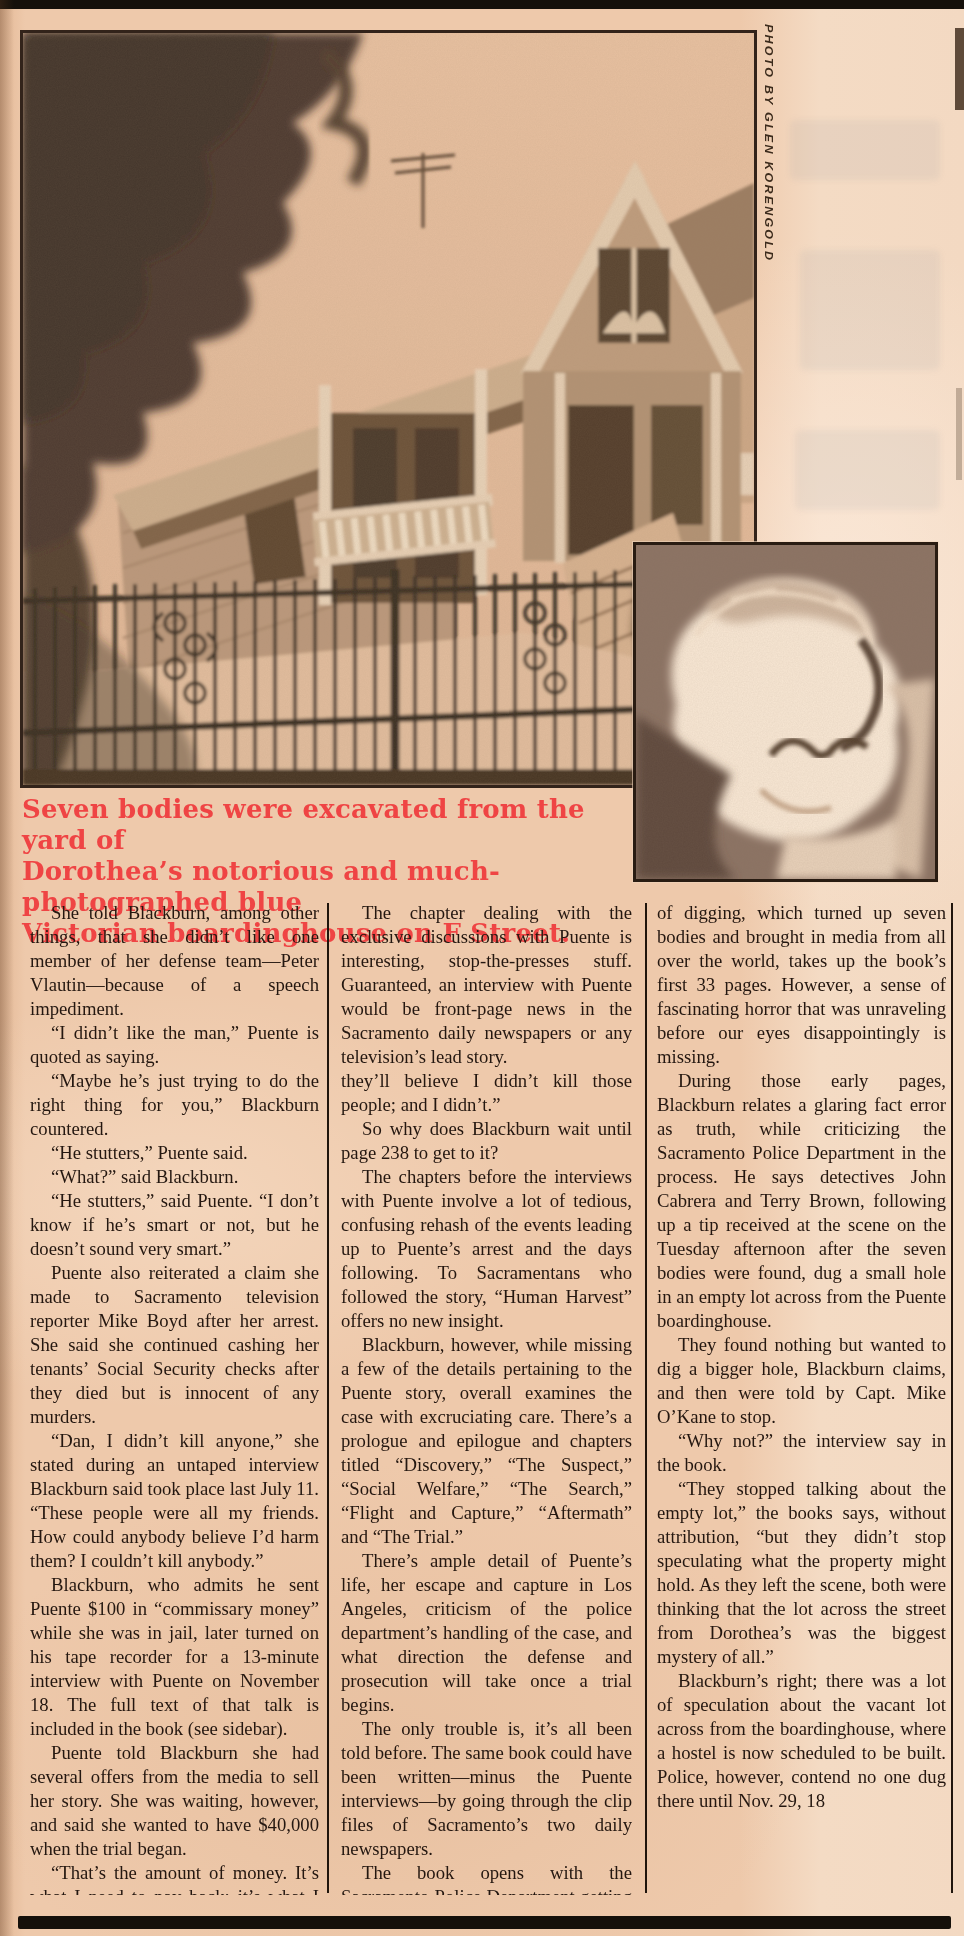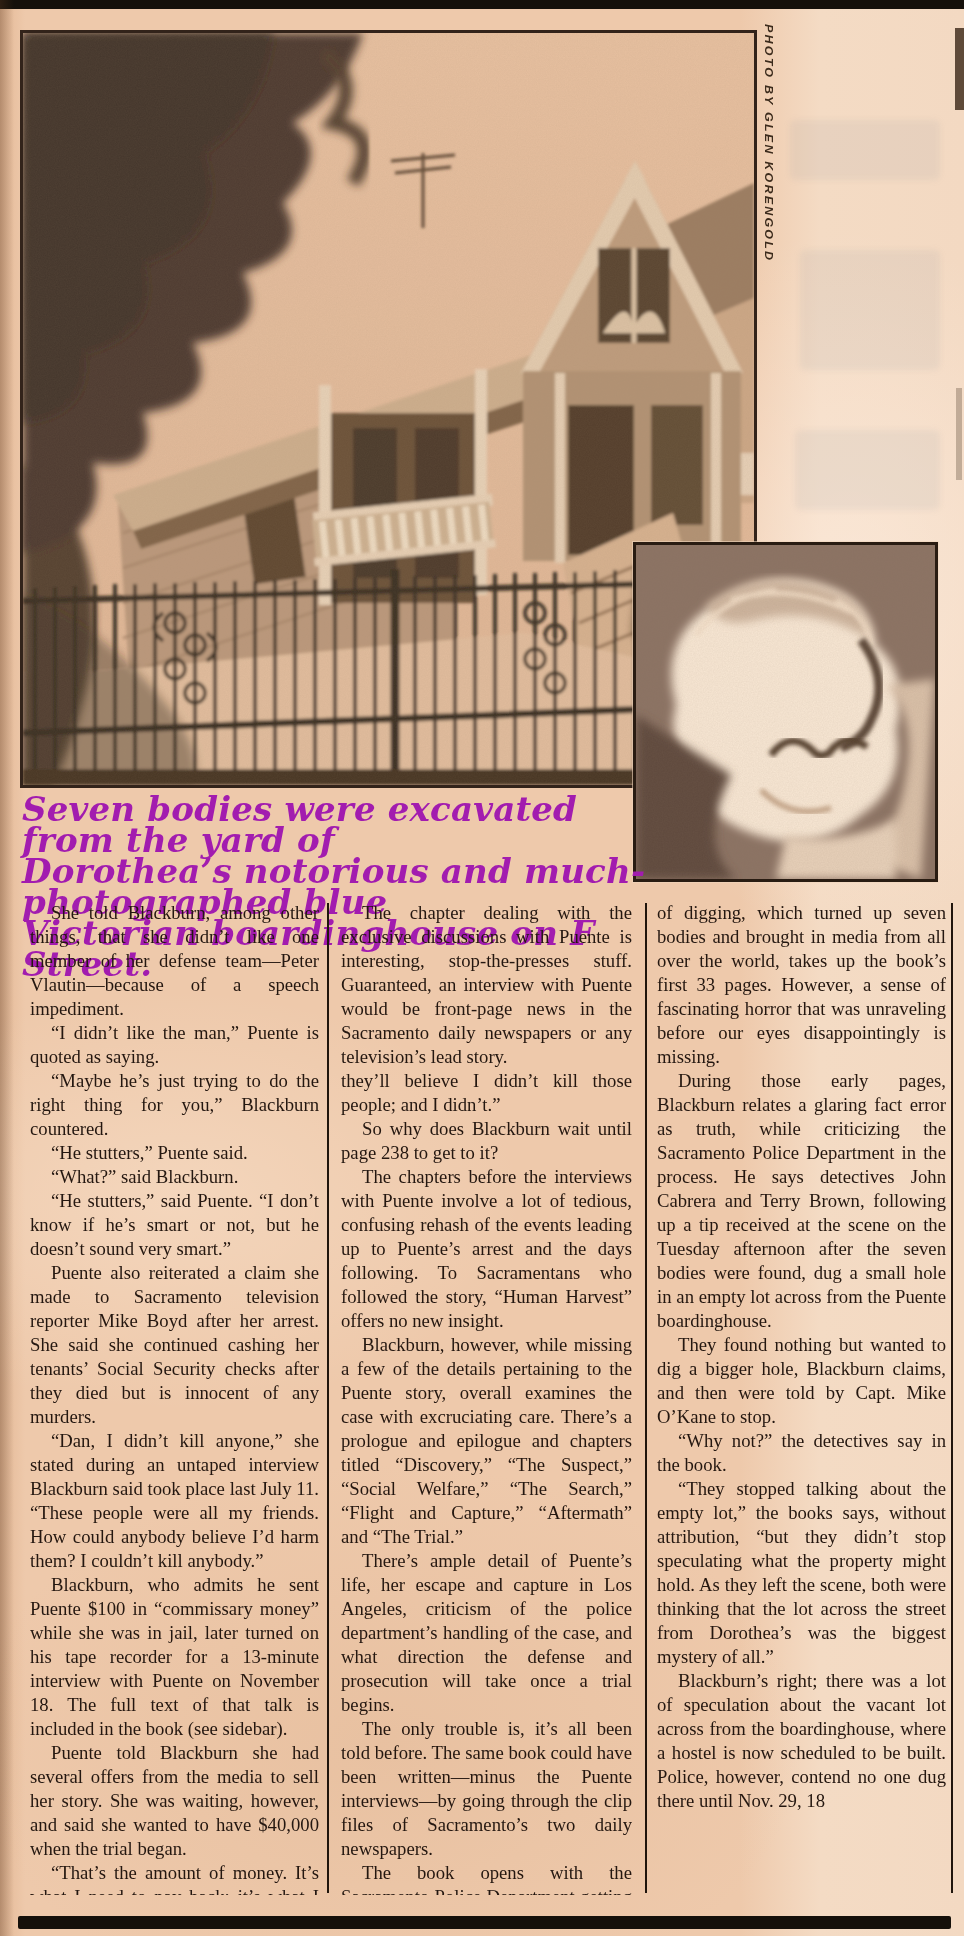--- a/index.html
+++ b/index.html
@@ -31,22 +31,22 @@
   
   .photo-credit{left:762px;top:24px;height:560px;writing-mode:vertical-rl;
     font-family:"Liberation Sans", sans-serif;font-style:italic;font-weight:bold;
     font-size:12.5px;letter-spacing:2.2px;color:#3c2b1c;transform:scale(.92,1);transform-origin:top left;}
 
   
   .ghost{background:rgba(125,138,148,.10);border-radius:6px;filter:blur(3px);}
 
   
   .caption{left:22px;top:794px;width:625px;
-    font-family:"DejaVu Serif", serif;font-style:italic;font-weight:bold;
-    font-size:34px;line-height:31px;color:#a21caf;letter-spacing:.2px;}
+    font-family:"DejaVu Serif", serif;font-weight:bold;
+    font-size:26px;line-height:31px;color:#ef4444;letter-spacing:.2px;}
 
   
   .col{top:901px;height:994px;overflow:hidden;font-size:18.7px;line-height:24px;
     text-align:justify;}
   .col1{left:30px;width:289px;}
   .col2{left:341px;width:291px;}
   .col3{left:657px;width:289px;}
   .para{margin:0;}
   .para.indent{text-indent:21px;}
   .rule{top:903px;width:2px;height:990px;background:#20150c;}
@@ -315,18 +315,18 @@
     <p class="para indent">The chapters before the interviews with Puente involve a lot of tedious, confusing rehash of the events leading up to Puente’s arrest and the days following. To Sacramentans who followed the story, “Human Harvest” offers no new insight.</p>
     <p class="para indent">Blackburn, however, while missing a few of the details pertaining to the Puente story, overall examines the case with excruciating care. There’s a prologue and epilogue and chapters titled “Discovery,” “The Suspect,” “Social Welfare,” “The Search,” “Flight and Capture,” “Aftermath” and “The Trial.”</p>
     <p class="para indent">There’s ample detail of Puente’s life, her escape and capture in Los Angeles, criticism of the police department’s handling of the case, and what direction the defense and prosecution will take once a trial begins.</p>
     <p class="para indent">The only trouble is, it’s all been told before. The same book could have been written—minus the Puente interviews—by going through the clip files of Sacramento’s two daily newspapers.</p>
     <p class="para indent">The book opens with the Sacramento Police Department getting Puente’s permission to dig at 1426 F St. on Nov. 11, 1988. The four days</p>
   </div>
 <div class="abs col col3">
 <p class="para">of digging, which turned up seven bodies and brought in media from all over the world, takes up the book’s first 33 pages. However, a sense of fascinating horror that was unraveling before our eyes disappointingly is missing.</p>
     <p class="para indent">During those early pages, Blackburn relates a glaring fact error as truth, while criticizing the Sacramento Police Department in the process. He says detectives John Cabrera and Terry Brown, following up a tip received at the scene on the Tuesday afternoon after the seven bodies were found, dug a small hole in an empty lot across from the Puente boardinghouse.</p>
     <p class="para indent">They found nothing but wanted to dig a bigger hole, Blackburn claims, and then were told by Capt. Mike O’Kane to stop.</p>
-    <p class="para indent">“Why not?” the detectives say in the book.</p>
+    <p class="para indent">“Why not?” the interview say in the book.</p>
     <p class="para indent">“They stopped talking about the empty lot,” the books says, without attribution, “but they didn’t stop speculating what the property might hold. As they left the scene, both were thinking that the lot across the street from Dorothea’s was the biggest mystery of all.”</p>
     <p class="para indent">Blackburn’s right; there was a lot of speculation about the vacant lot across from the boardinghouse, where a hostel is now scheduled to be built. Police, however, contend no one dug there until Nov. 29, 18</p>
   </div>
 
 <div class="abs bar-bottom"></div>
 
 </body></html>

